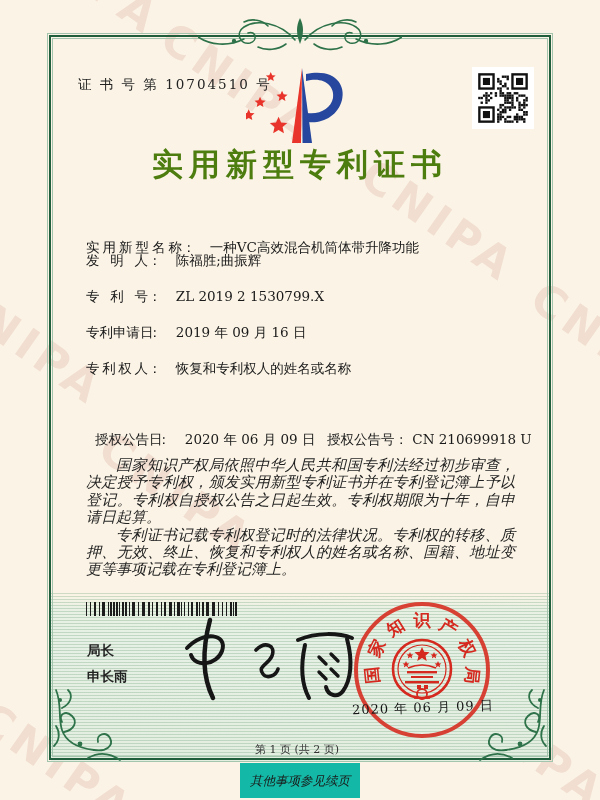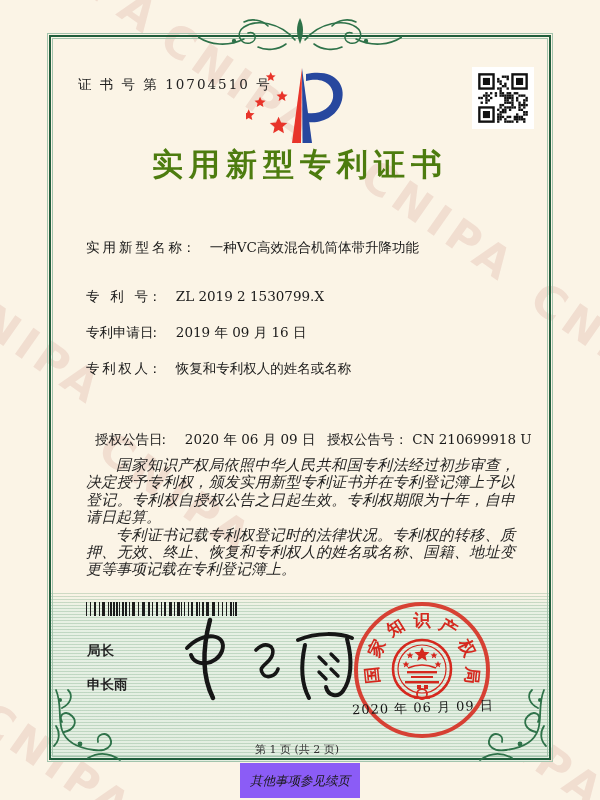--- a/index.html
+++ b/index.html
@@ -42,35 +42,35 @@
   .row2col{position:absolute;left:327px;font-size:13.5px;white-space:nowrap;}
 
   .body-text{position:absolute;left:86px;top:457px;width:429px;font-size:15px;
              font-style:italic;line-height:17.4px;text-align:justify;color:#1f1f1f;}
   .body-text p{margin:0;text-indent:2em;}
 
   .barcode{position:absolute;left:86px;top:602px;}
 
   .officer{position:absolute;left:87px;top:642px;font-family:"DejaVu Sans","Liberation Sans",sans-serif;
            font-weight:bold;font-size:13.5px;color:#222;}
-  .officer .name{margin-top:16px;}
+  .officer .name{margin-top:8px;}
 
   .signature{position:absolute;left:172px;top:608px;}
 
   .seal{position:absolute;left:354px;top:602px;width:128px;height:128px;border-radius:50%;
         border:4px solid rgba(214,41,29,0.88);}
   .seal-char{position:absolute;left:50%;top:50%;font-weight:bold;font-size:17px;
              color:#d5281e;}
   .emblem{position:absolute;left:50%;top:50%;transform:translate(-50%,-50%);}
   .seal-date{position:absolute;left:352px;top:699px;width:136px;text-align:center;
              font-size:13px;color:#161616;transform:rotate(-2deg);letter-spacing:1px;white-space:nowrap;}
 
   .page-num{position:absolute;left:45px;top:742px;width:504px;text-align:center;font-size:11px;color:#333;}
   .continuation{position:absolute;left:0;right:0;top:773px;text-align:center;font-size:12.5px;font-style:italic;}
-  .continuation span{background:#8b5cf6;padding:10px 10px;}
+  .continuation span{background:#14b8a6;padding:10px 10px;}
 
   .ornament-top{position:absolute;left:198px;top:14px;z-index:4;}
   .corner{position:absolute;z-index:4;}
   .corner.left{left:50px;top:688px;}
   .corner.right{left:478px;top:688px;transform:scaleX(-1);}
 </style>
 </head>
 <body>
 
 <div class="wm" style="left:-5px;top:-52px;">CNIPA</div>
@@ -237,20 +237,24 @@
         <rect x="46.09090909090909" y="48.45454545454545" width="2.3636363636363638" height="2.3636363636363638" fill="#111"></rect>
       </svg>
   </div>
 
   <div class="title">实用新型专利证书</div>
 
   <div class="row" style="top:216px;">
     <span class="flabel wide">实用新型名称</span><span>：</span>
     <span class="fvalue">一种VC高效混合机筒体带升降功能</span>
   </div>
+  <div class="row" style="top:252px;">
+    <span class="flabel">发明人</span><span>：</span>
+    <span class="fvalue">陈福胜;曲振辉</span>
+  </div>
   <div class="row" style="top:288px;">
     <span class="flabel">专利号</span><span>：</span>
     <span class="fvalue">ZL 2019 2 1530799.X</span>
   </div>
   <div class="row" style="top:324px;">
     <span class="flabel">专利申请日</span><span>：</span>
     <span class="fvalue">2019 年 09 月 16 日</span>
   </div>
   <div class="row" style="top:360px;">
     <span class="flabel">专利权人</span><span>：</span>

